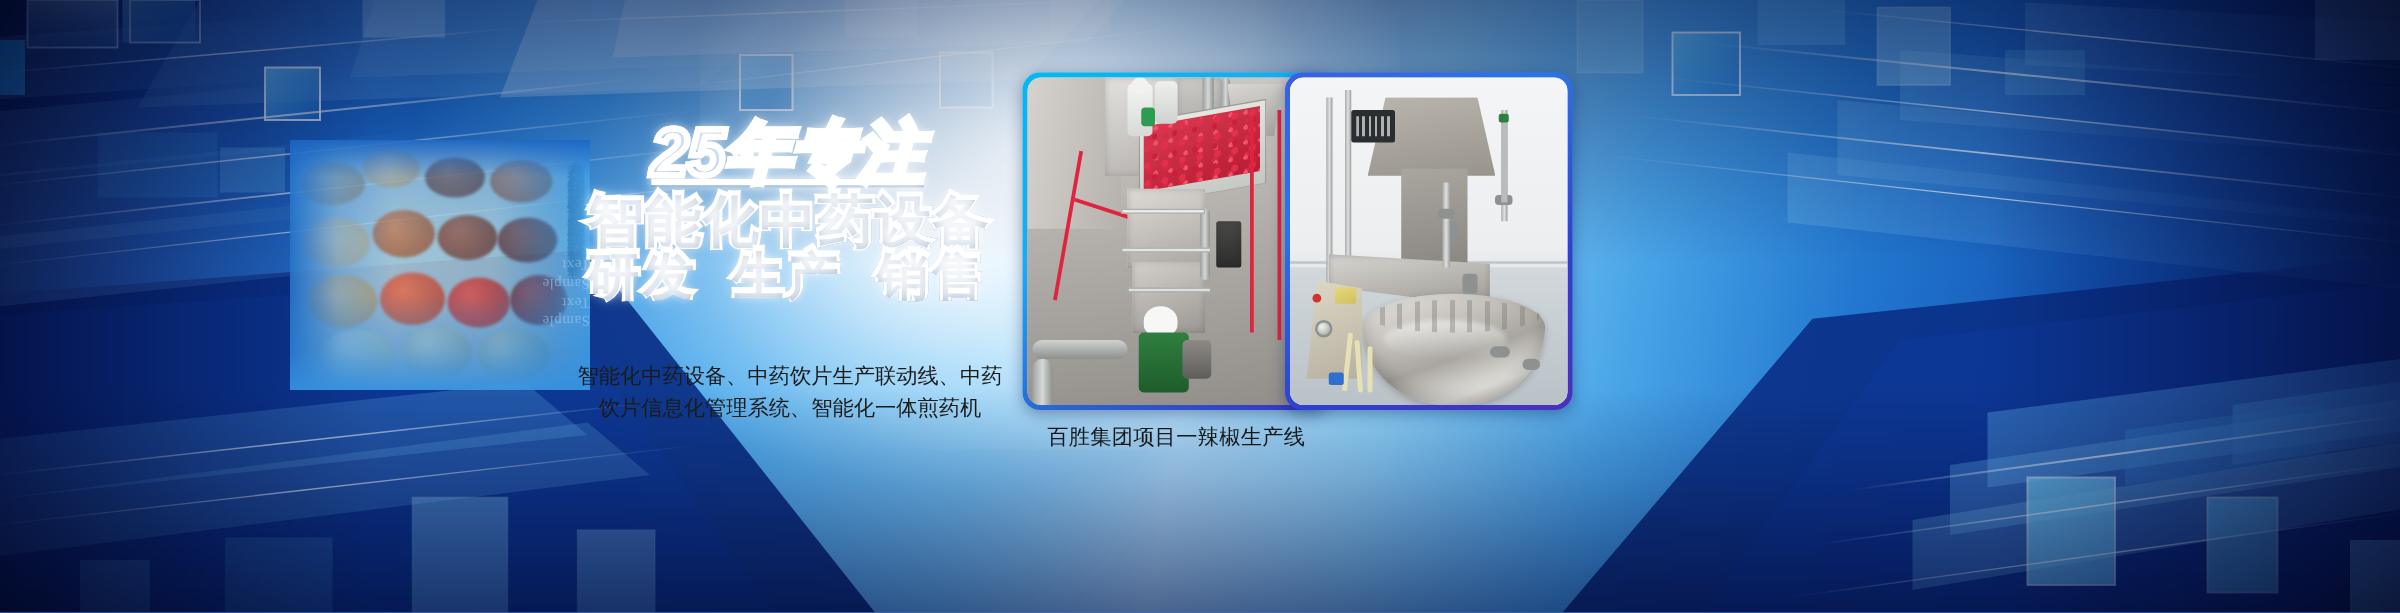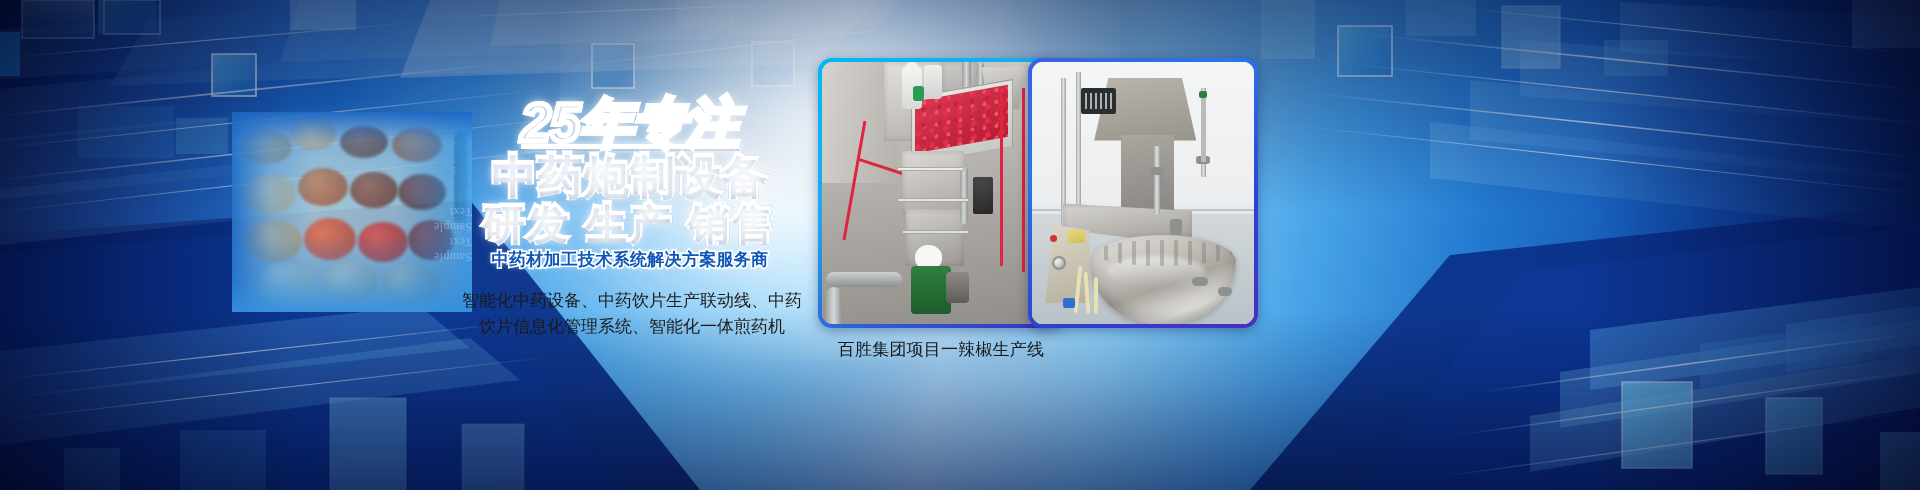--- a/index.html
+++ b/index.html
@@ -153,20 +153,21 @@
     -webkit-text-stroke:5px #ffffff;
   }
   .h3 {
     font-size:41px;
     letter-spacing:3px;
     margin-bottom:6px;
     background:linear-gradient(180deg,#2f8ae0 0%,#1b6ccb 45%,#0d47a6 100%);
     -webkit-background-clip:text;
     background-clip:text;
     color:transparent;
+    font-family:Liberation Mono, monospace;
     -webkit-text-stroke:5px #ffffff;
   }
   .h4 {
     font-size:17px;
     font-weight:bold;
     letter-spacing:.3px;
     color:#0e56b8;
     -webkit-text-stroke:3.2px #ffffff;
     paint-order:stroke fill;
     text-shadow:0 0 6px rgba(255,255,255,.9);
@@ -412,23 +413,22 @@
     </div>
     <div class="herb-tint"></div>
     <div class="herb-fade-l"></div>
     <div class="herb-fade-v"></div>
     <div class="sample-text">Sample Text
 Sample Text</div>
   </div>
 
   <div class="headline">
     <div class="h-line h1">25年专注</div>
-    <div class="h-line h2">中药炮制设备</div>
+    <div class="h-line h2">智能化中药设备</div>
     <div class="h-line h3">研发 生产 销售</div>
-    <div class="h-line h4">中药材加工技术系统解决方案服务商</div>
   </div>
 
   <div class="subdesc">智能化中药设备、中药饮片生产联动线、中药饮片信息化管理系统、智能化一体煎药机</div>
 
   <div class="photo-card" style="left:790px; top:58px; width:274px;padding-left:28px;">
     <div class="photo-frame frame-a">
       <div class="photo-inner" style="width:222px; height:262px;">
         <div class="ph1">
           <div class="floor"></div>
           <div class="wallL" style="left:0; top:0; width:34%; height:46%;"></div>

